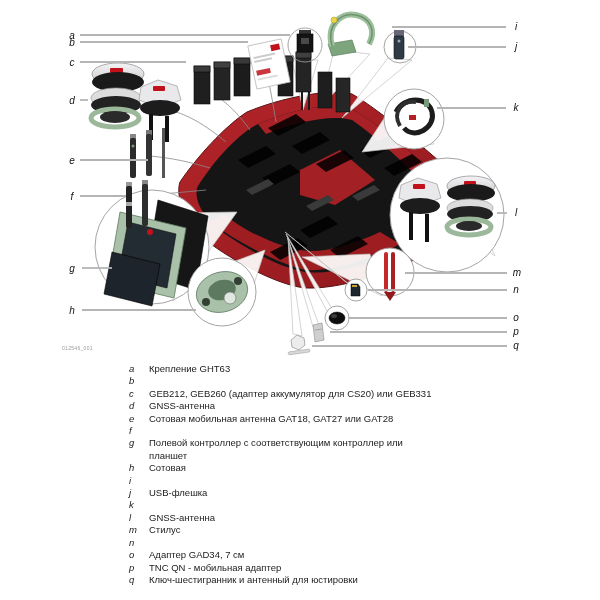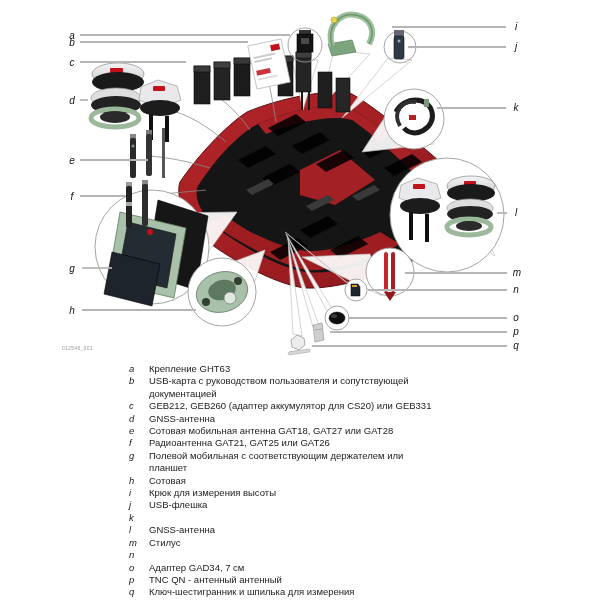--- a/index.html
+++ b/index.html
@@ -278,49 +278,46 @@
 
 <div id="figure-id">012546_001</div>
 
 <div id="legend">
   <div class="legend-row">
         <span class="legend-letter">a</span>
         <span class="legend-text">Крепление GHT63</span>
       </div>
   <div class="legend-row">
         <span class="legend-letter">b</span>
-        <span class="legend-text">USB-карта с руководством пользователя и сопутствующей документацией</span>
       </div>
   <div class="legend-row">
         <span class="legend-letter">c</span>
         <span class="legend-text">GEB212, GEB260 (адаптер аккумулятор для CS20) или GEB331</span>
       </div>
   <div class="legend-row">
         <span class="legend-letter">d</span>
         <span class="legend-text">GNSS-антенна</span>
       </div>
   <div class="legend-row">
         <span class="legend-letter">e</span>
         <span class="legend-text">Сотовая мобильная антенна GAT18, GAT27 или GAT28</span>
       </div>
   <div class="legend-row">
         <span class="legend-letter">f</span>
-        <span class="legend-text">Радиоантенна GAT21, GAT25 или GAT26</span>
       </div>
   <div class="legend-row">
         <span class="legend-letter">g</span>
-        <span class="legend-text">Полевой мобильная с соответствующим держателем или планшет</span>
+        <span class="legend-text">Полевой контроллер с соответствующим контроллер или планшет</span>
       </div>
   <div class="legend-row">
         <span class="legend-letter">h</span>
         <span class="legend-text">Сотовая</span>
       </div>
   <div class="legend-row">
         <span class="legend-letter">i</span>
-        <span class="legend-text">Крюк для измерения высоты</span>
       </div>
   <div class="legend-row">
         <span class="legend-letter">j</span>
         <span class="legend-text">USB-флешка</span>
       </div>
   <div class="legend-row">
         <span class="legend-letter">k</span>
       </div>
   <div class="legend-row">
         <span class="legend-letter">l</span>
@@ -332,21 +329,21 @@
       </div>
   <div class="legend-row">
         <span class="legend-letter">n</span>
       </div>
   <div class="legend-row">
         <span class="legend-letter">o</span>
         <span class="legend-text">Адаптер GAD34, 7 см</span>
       </div>
   <div class="legend-row">
         <span class="legend-letter">p</span>
-        <span class="legend-text">TNC QN - антенный антенный</span>
+        <span class="legend-text">TNC QN - мобильная адаптер</span>
       </div>
   <div class="legend-row">
         <span class="legend-letter">q</span>
-        <span class="legend-text">Ключ-шестигранник и шпилька для измерения</span>
+        <span class="legend-text">Ключ-шестигранник и антенный для юстировки</span>
       </div>
 </div>
 
 </div>
 
 </body></html>

